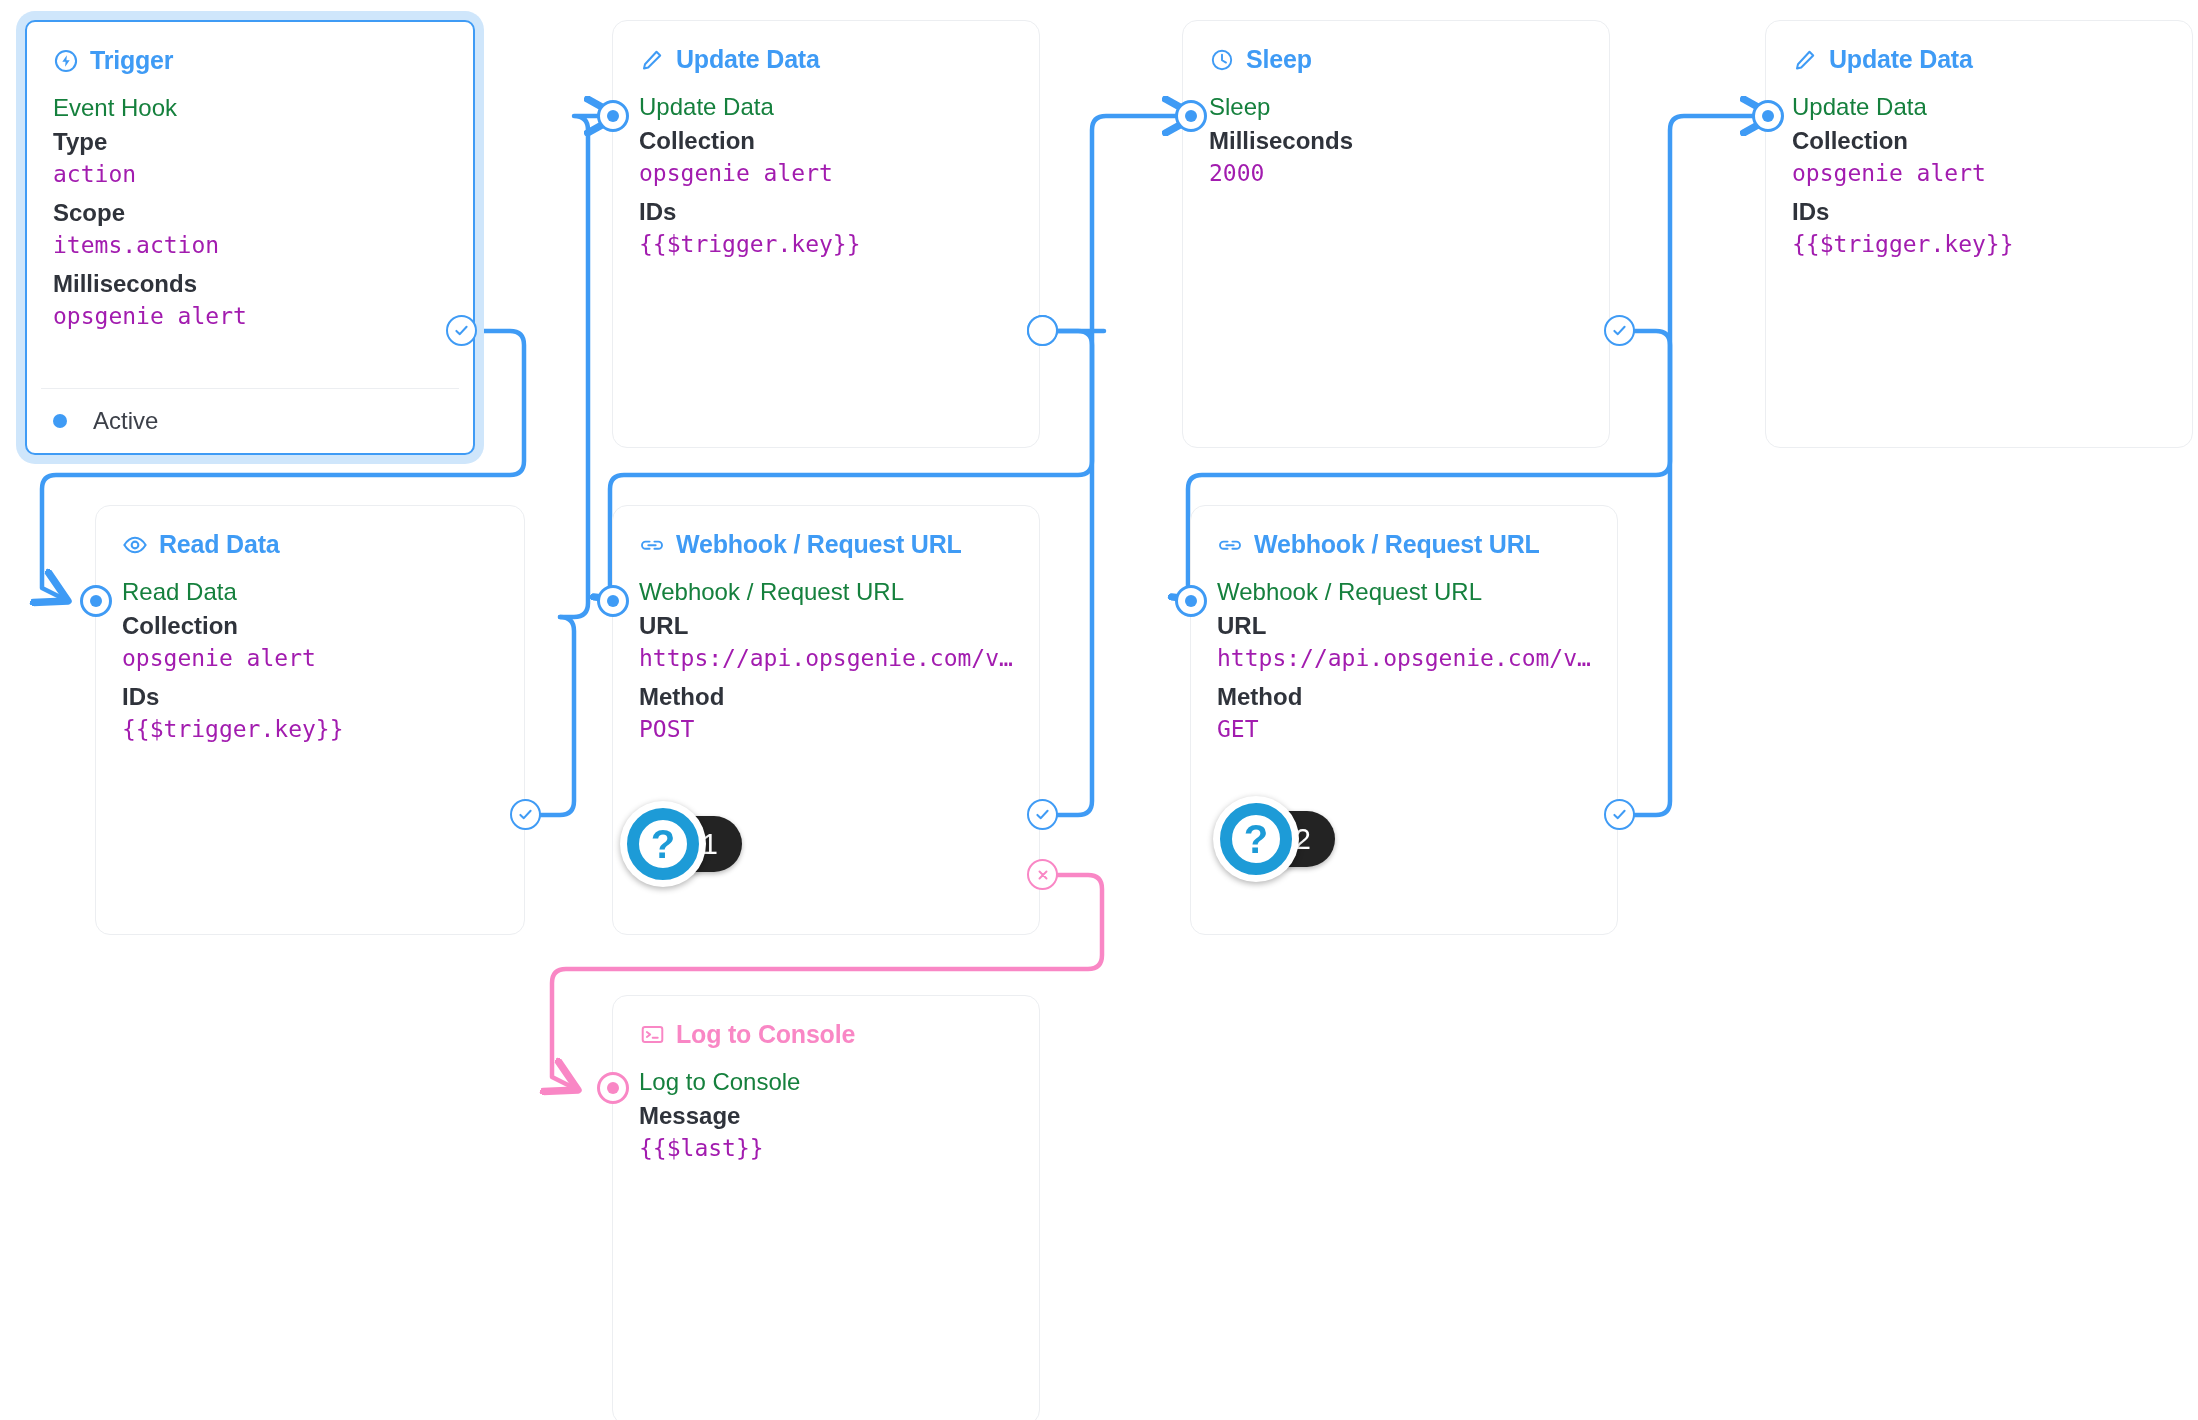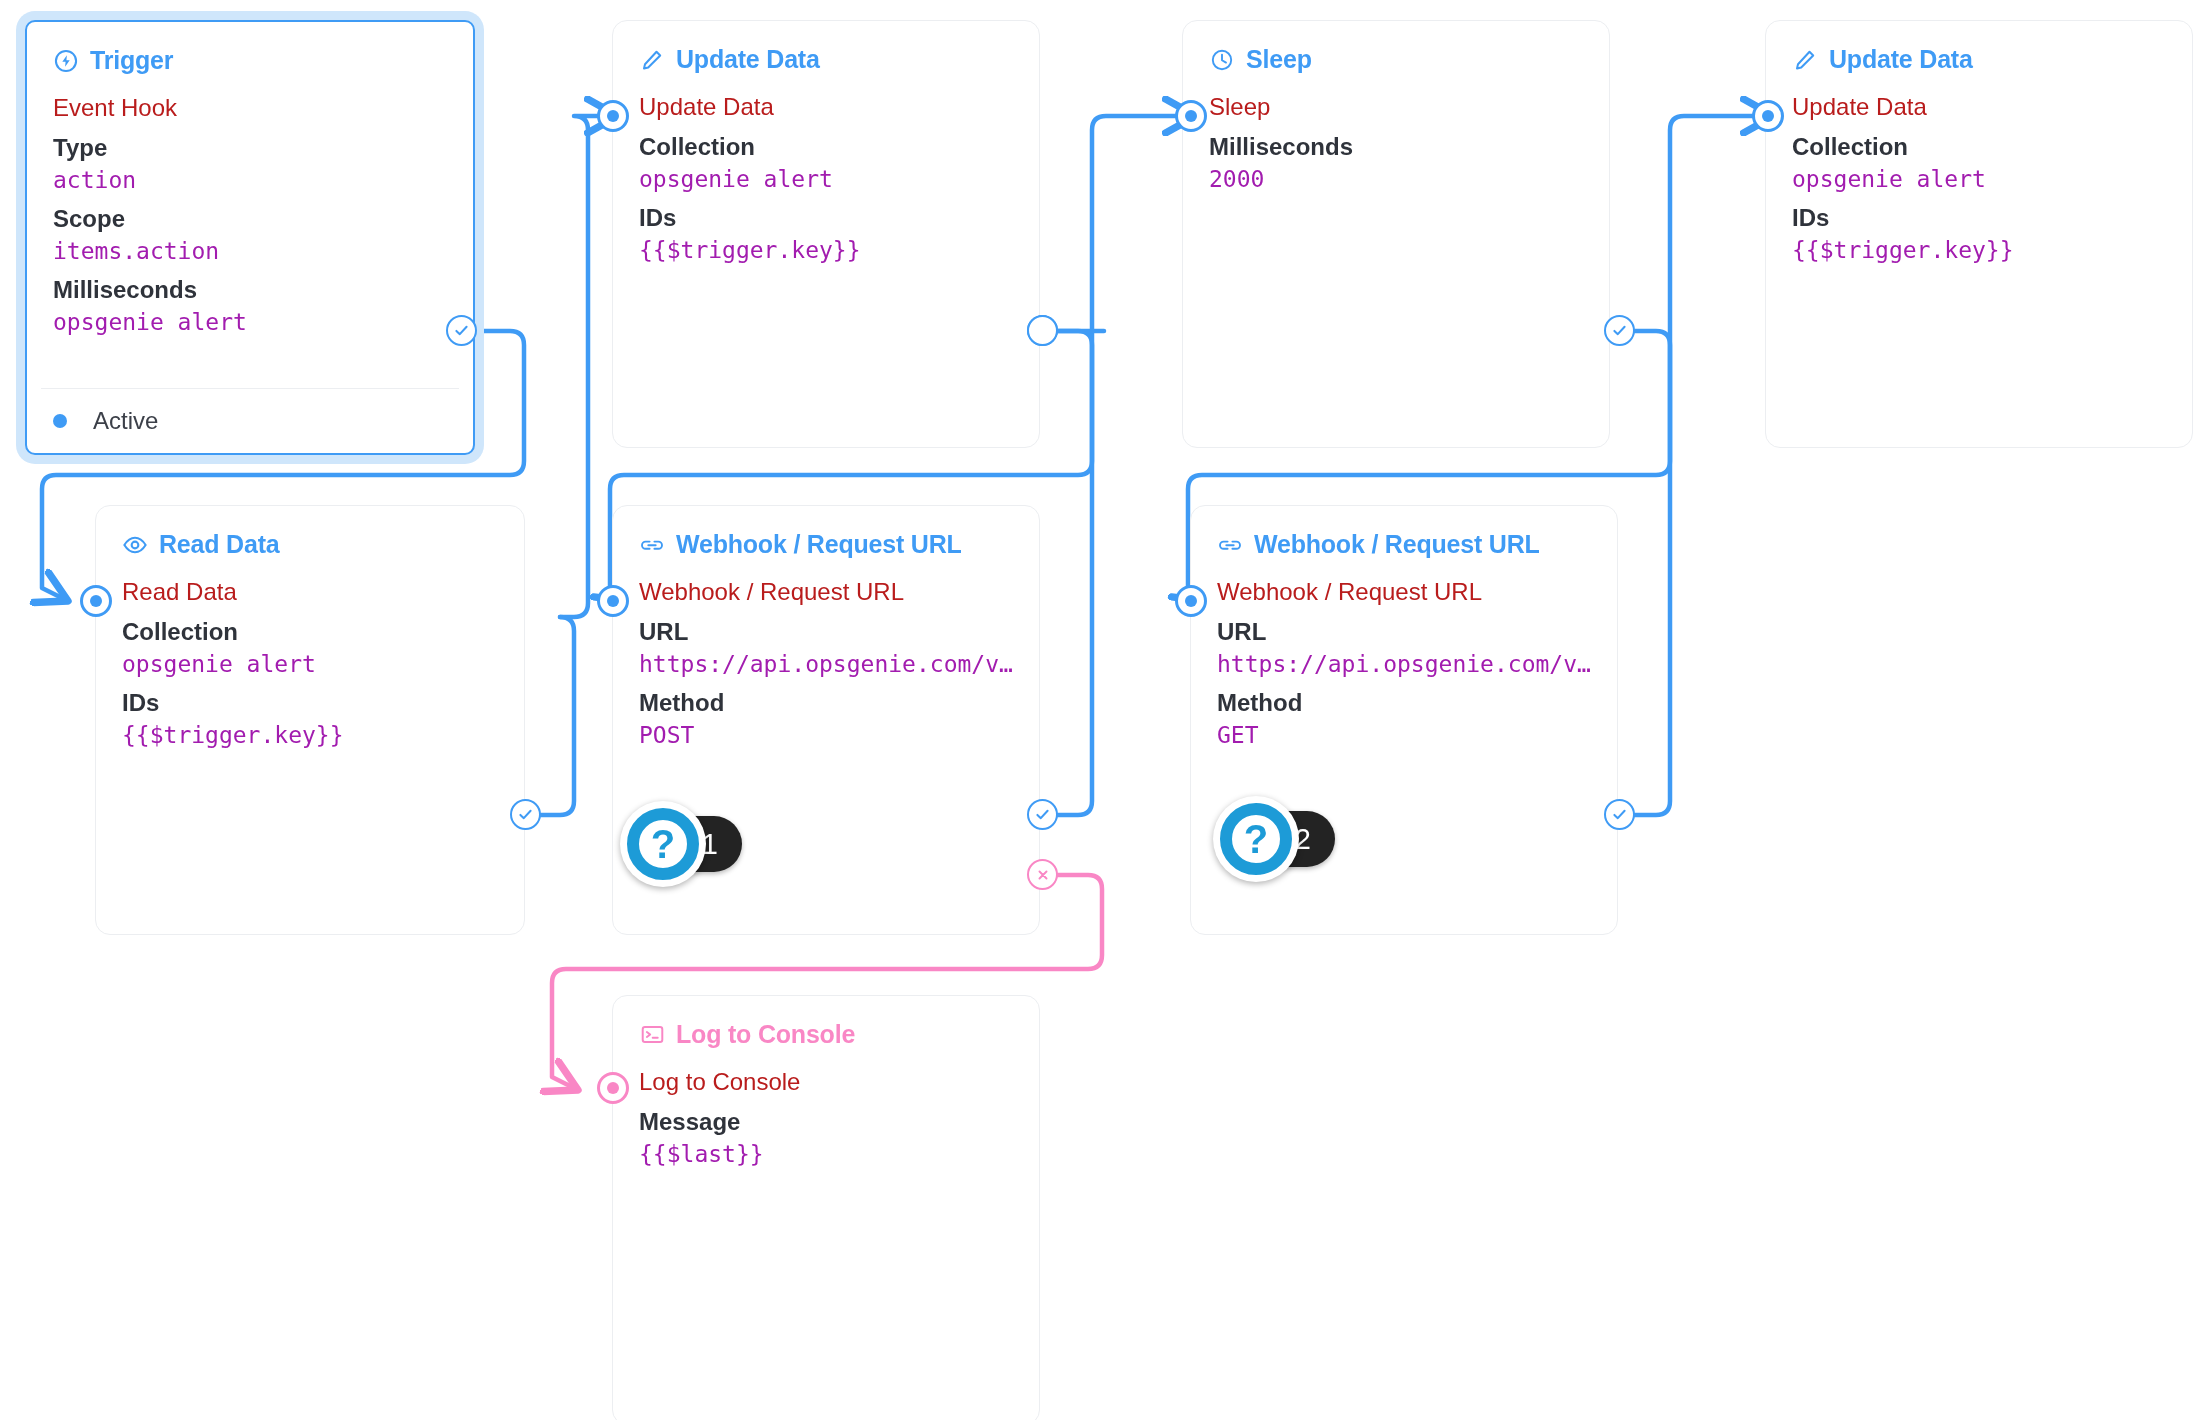--- a/index.html
+++ b/index.html
@@ -12,26 +12,26 @@
         box-sizing:border-box;}
   .card.trigger{border:2px solid #3f9bf5;border-radius:10px;
         box-shadow:0 0 0 9px #cfe6fb;}
 
   .card-head{display:flex;align-items:center;gap:11px;padding:24px 0 0 26px;}
   .card-head .ico{display:inline-flex;width:26px;height:26px;align-items:center;justify-content:center;}
   .card-head .ttl{font-size:25px;font-weight:700;color:#3f9bf5;letter-spacing:-.2px;white-space:nowrap;}
   .card.logcard .card-head .ttl{color:#f987c5;}
 
   .body{padding:10px 26px 0 26px;}
-  .opname{font-size:24px;color:#b91c1c;margin:9px 0 4px 0;font-weight:400;}
+  .opname{font-size:24px;color:#15803d;margin:9px 0 4px 0;font-weight:400;}
   .fld{font-size:24px;font-weight:700;color:#2f333b;margin-top:12px;}
   .val{font-size:23px;color:#a21caf;margin-top:5px;
        font-family:"DejaVu Sans Mono","Liberation Mono",monospace;
        white-space:nowrap;overflow:hidden;}
-  .fld.tight{}
+  .fld.tight{margin-top:6px;}
 
   .trig-divider{position:absolute;left:14px;right:14px;bottom:64px;height:1px;background:#eceef1;}
   .trig-status{position:absolute;left:26px;bottom:18px;display:flex;align-items:center;gap:26px;}
   .dot{width:14px;height:14px;border-radius:50%;background:#3f9bf5;display:inline-block;}
   .trig-status .lbl{font-size:24px;color:#3c4049;}
 
   
   .node{position:absolute;border-radius:50%;background:#fff;box-sizing:border-box;
         display:flex;align-items:center;justify-content:center;}
   .node.inp{width:32px;height:32px;border:3px solid #3f9bf5;}

